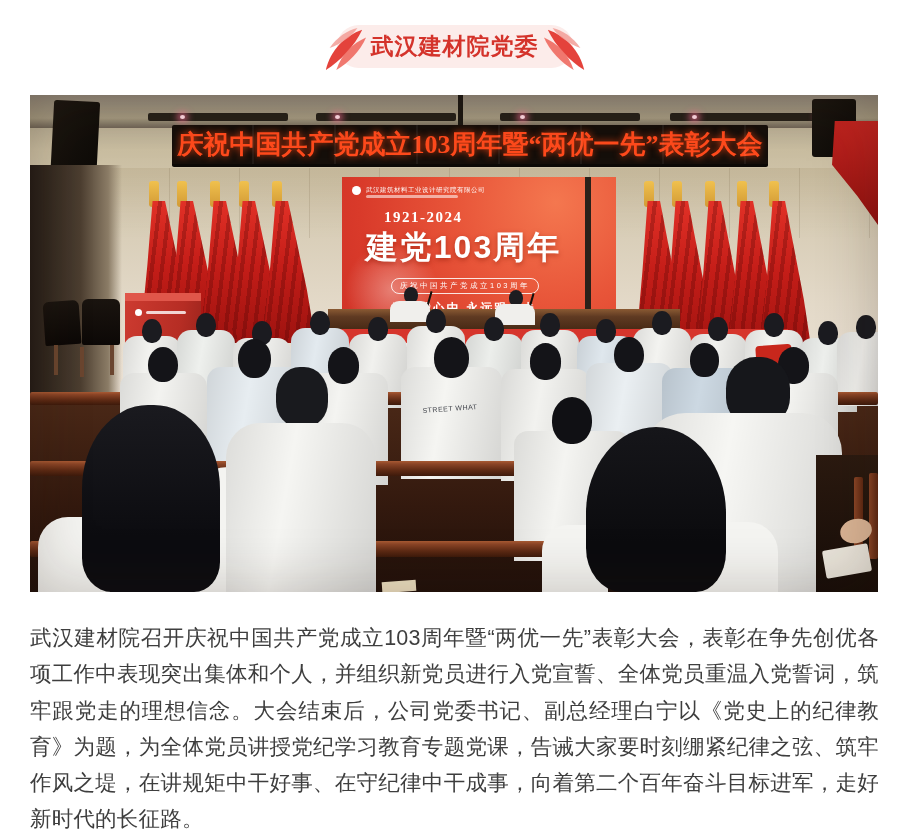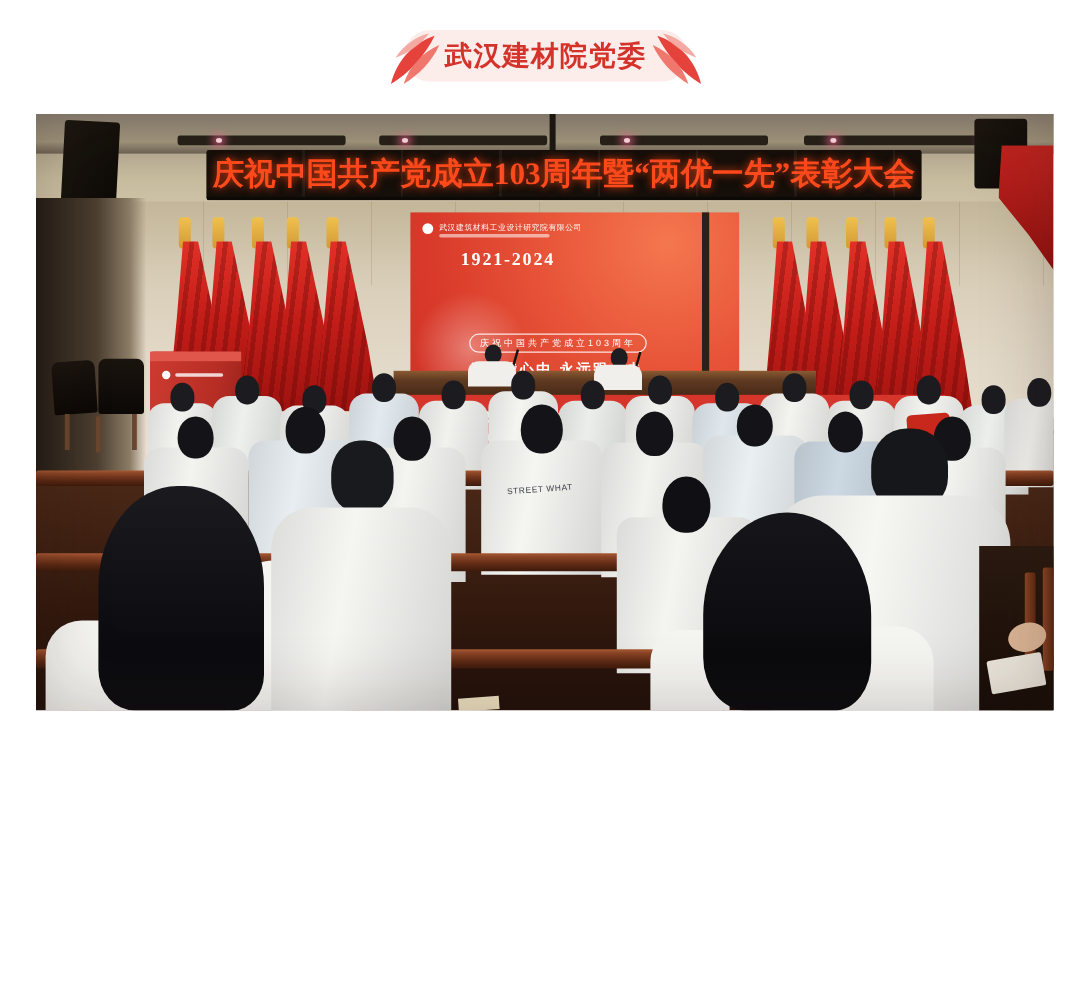--- a/index.html
+++ b/index.html
@@ -173,20 +173,21 @@
     <div class="wall-tiles"></div>
     <div class="left-dark"></div>
     <div class="curtain-tr"></div>
 
     <div class="screen">
       <div class="screen-blob"></div>
       <div class="scr-logo"></div>
       <div class="scr-company">武汉建筑材料工业设计研究院有限公司</div>
       <div class="scr-company-en"></div>
       <div class="scr-years">1921-2024</div>
+      <div class="scr-title">建党103周年</div>
       <div class="scr-pill">庆祝中国共产党成立103周年</div>
       <div class="scr-slogan">党在我心中 永远跟党走</div>
       <div class="scr-subline"></div>
     </div>
     <div class="screen-frame"></div>
 
     <div id="flags" style="left:0;top:0;width:848px;height:497px;">
         <div class="pole" style="position:absolute;left:122px;top:100px;height:114px;"></div>
         <div class="tassel" style="position:absolute;left:119px;top:86px;"></div>
         <div class="drape" style="position:absolute;left:108px;top:106px;height:142px;"></div>
@@ -368,14 +369,15 @@
     <div style="left:786px;top:360px;width:62px;height:137px;background:linear-gradient(180deg,#2b1a10,#170d08);"></div>
     <div class="bench-post" style="left:824px;top:382px;width:9px;height:80px;"></div>
     <div class="bench-post" style="left:839px;top:378px;width:9px;height:86px;"></div>
     <div class="hand"></div>
     <div class="desk-paper" style="left:794px;top:452px;width:46px;height:28px;transform:rotate(-10deg);"></div>
     <div class="notebook"></div>
 
     <div class="vignette"></div>
   </div>
 
+  <p class="article">武汉建材院召开庆祝中国共产党成立103周年暨“两优一先”表彰大会，表彰在争先创优各项工作中表现突出集体和个人，并组织新党员进行入党宣誓、全体党员重温入党誓词，筑牢跟党走的理想信念。大会结束后，公司党委书记、副总经理白宁以《党史上的纪律教育》为题，为全体党员讲授党纪学习教育专题党课，告诫大家要时刻绷紧纪律之弦、筑牢作风之堤，在讲规矩中干好事、在守纪律中干成事，向着第二个百年奋斗目标进军，走好新时代的长征路。</p>
 
 </div>
 
 </body></html>

